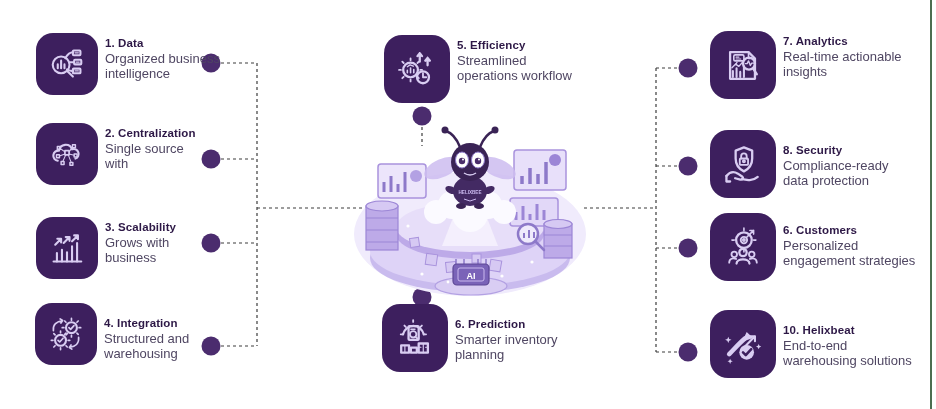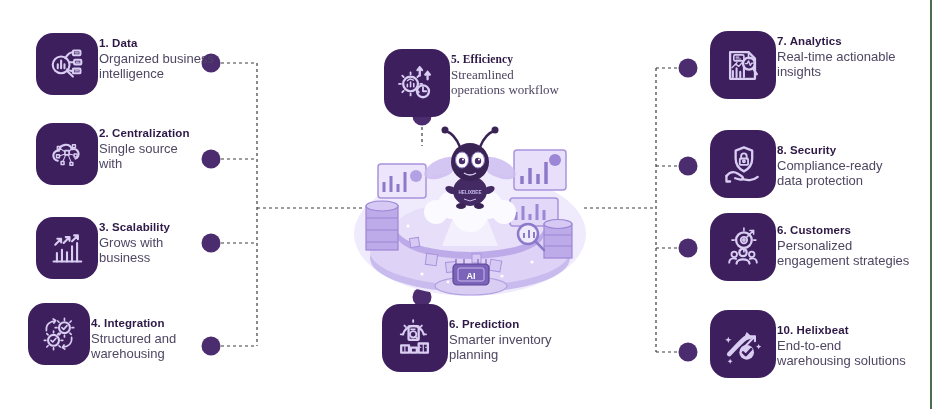--- a/index.html
+++ b/index.html
@@ -1,28 +1,28 @@
 <!DOCTYPE html>
 <html><head>
 <meta charset="utf-8">
 <style>
   html,body{margin:0;padding:0;background:#ffffff;}
   #canvas{position:relative;width:936px;height:409px;background:#ffffff;overflow:hidden;
           font-family:"Liberation Sans",sans-serif;}
-  .item{position:absolute;display:flex;gap:1px;}
+  .item{position:absolute;display:flex;gap:7px;}
   .tile{width:62px;height:62px;border-radius:17px;background:#3d1f5e;flex:0 0 auto;
         display:flex;align-items:center;justify-content:center;}
   .tile.big{width:66px;height:68px;border-radius:18px;}
   .tile svg{display:block;}
   .txt{padding-top:2px;}
   .title{font-size:11.5px;font-weight:bold;color:#2d1846;letter-spacing:.1px;line-height:16px;white-space:nowrap;}
   .desc{font-size:13px;color:#4f4662;line-height:15px;white-space:nowrap;}
   
-  .i1{left:36px;top:33px;}  .i2{left:36px;top:123px;} .i3{left:36px;top:217px;} .i4{left:28px;top:303px;}
-  .i5{left:384px;top:49px;font-family:Liberation Serif, serif;} .i6{left:382px;top:304px;}
+  .i1{left:36px;top:33px;}  .i2{left:36px;top:123px;} .i3{left:36px;top:217px;} .i4{left:35px;top:303px;}
+  .i5{left:384px;top:35px;} .i6{left:382px;top:304px;}
   .i7{left:710px;top:31px;} .i8{left:710px;top:130px;} .i9{left:710px;top:213px;} .i10{left:710px;top:310px;}
   .i4 .txt,.i6 .txt,.i8 .txt,.i10 .txt{padding-top:12px;}
   .i9 .txt{padding-top:9px;}
   #connectors{position:absolute;left:0;top:0;z-index:1;pointer-events:none;}
   #illustration{position:absolute;left:352px;top:106px;z-index:2;}
   .item{z-index:3;}
   #green-edge{position:absolute;right:4px;top:0;bottom:0;width:2px;background:#4c6e50;z-index:4;}
 </style>
 </head>
 <body>

